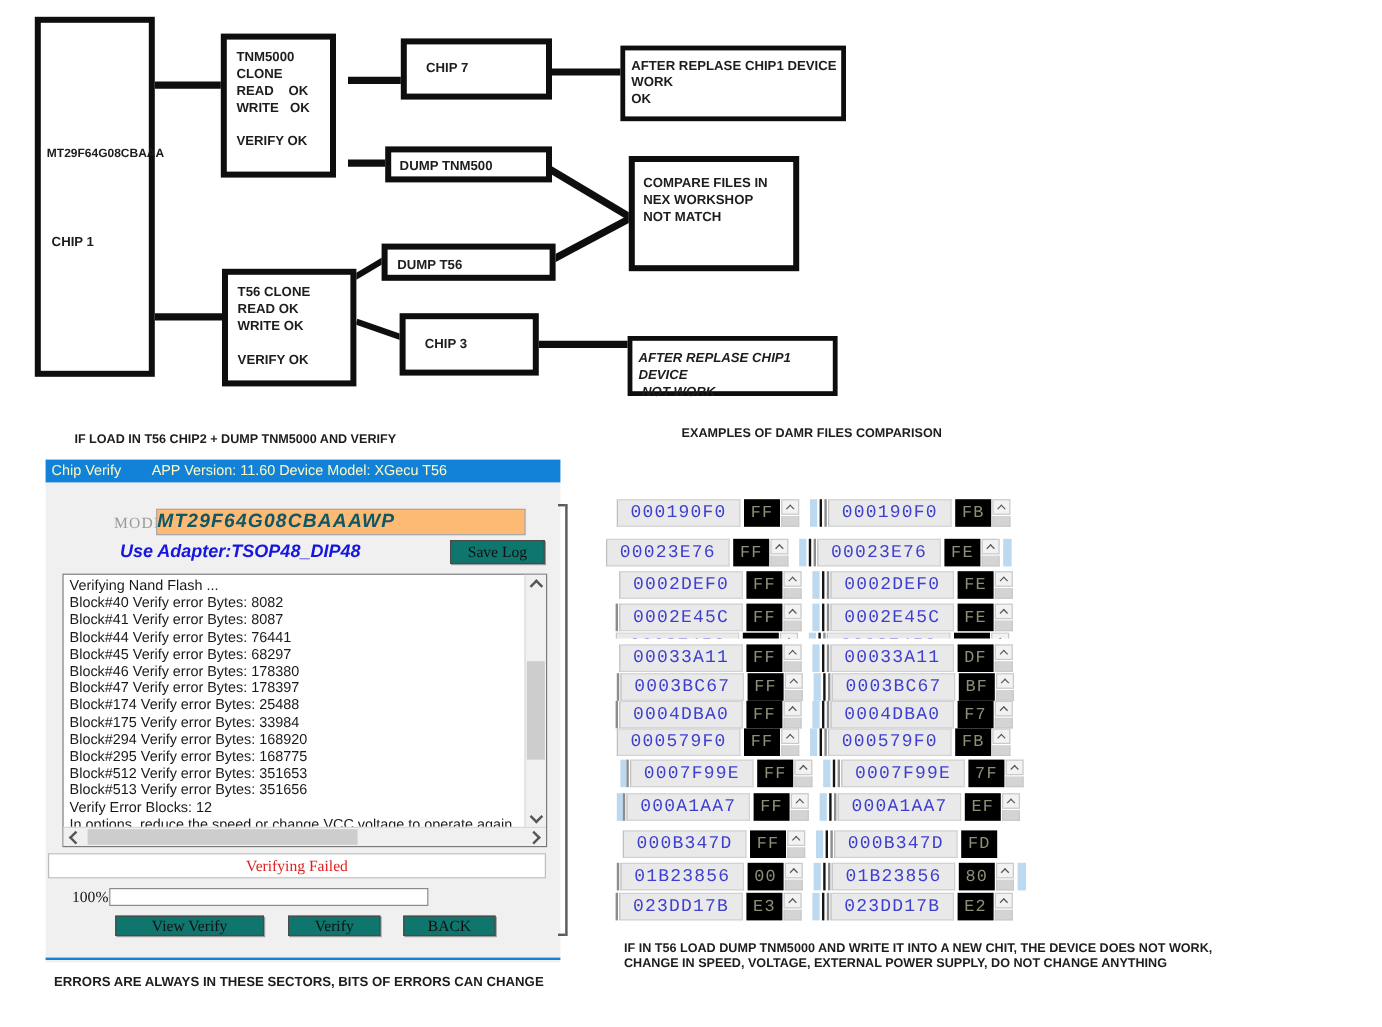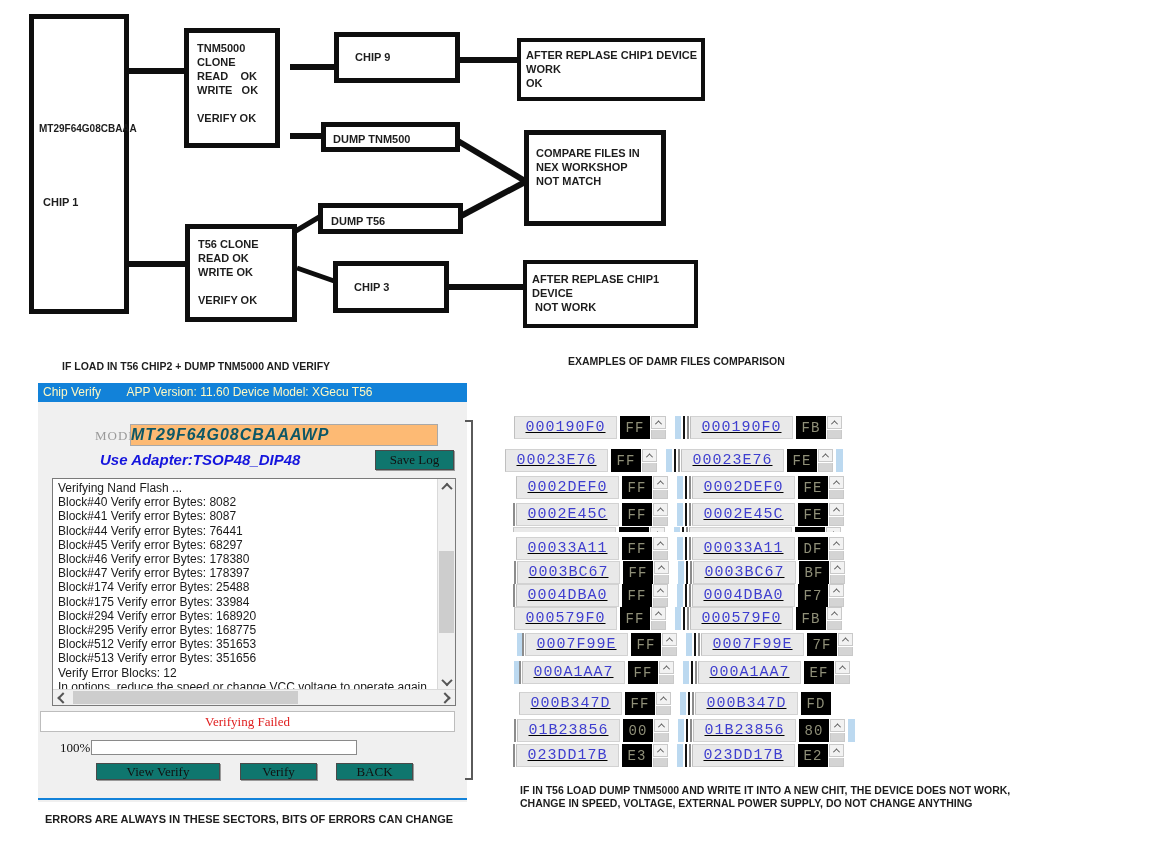--- a/index.html
+++ b/index.html
@@ -55,21 +55,21 @@
   .btn.va{position:absolute;left:58px;width:124px;height:17px;}
   .btn.vf{position:absolute;left:202px;width:77px;height:17px;}
   .btn.bk{position:absolute;left:298px;width:77px;height:17px;}
   .blueline{position:absolute;left:0;bottom:2px;width:100%;height:2px;background:var(--titlebar);}
   .bracket{position:absolute;left:465px;top:420px;width:6px;height:360px;border-right:2px solid #5a5a5a;}
   .bracket:before,.bracket:after{content:"";position:absolute;right:0;width:6px;height:2px;background:#5a5a5a;}
   .bracket:before{top:0;} .bracket:after{bottom:0;}
   
   #hex-panel{position:absolute;left:505px;top:416px;width:350px;}
   .hexrow-wrap{overflow:visible;}
-  .hexrow{display:flex;align-items:stretch;height:23px;text-decoration:underline;}
+  .hexrow{display:flex;align-items:stretch;height:23px;}
   .addrbox{width:103px;background:#e9e9e9;border:1px solid #d2d2d2;border-left-color:#bfbfbf;box-sizing:border-box;
            color:var(--hex_addr_blue);font:15px "Liberation Mono",monospace;letter-spacing:1px;
            display:flex;align-items:center;justify-content:center;}
   .valbox{width:30px;margin-left:3px;background:#000000;color:var(--hex_value_gray);
           font:14px "Liberation Mono",monospace;letter-spacing:1px;
           display:flex;align-items:center;justify-content:center;}
   .spin{width:15px;margin-left:1px;display:flex;flex-direction:column;}
   .spintop{height:13px;background:#f2f2f2;border:1px solid #c9c9c9;box-sizing:border-box;
            display:flex;align-items:center;justify-content:center;}
   .spintop .chev-up{width:4px;height:4px;border-left:1.5px solid #555;border-top:1.5px solid #555;transform:rotate(45deg) translate(1px,1px);}
@@ -104,35 +104,35 @@
 
   <div class="box" style="left:29px;top:14px;width:100px;height:300px;">
     <div class="c1model">MT29F64G08CBAAA</div>
     <div class="c1label">CHIP 1</div>
   </div>
   <div class="box" style="left:184px;top:28px;width:96px;height:120px;padding:8px 0 0 8px;">TNM5000 CLONE
 READ    OK
 WRITE   OK
 
 VERIFY OK</div>
-  <div class="box" style="left:334px;top:32px;width:126px;height:51px;padding:13px 0 0 16px;">CHIP 9</div>
+  <div class="box" style="left:334px;top:32px;width:126px;height:51px;padding:13px 0 0 16px;">CHIP 7</div>
   <div class="box b4" style="left:517px;top:38px;width:188px;height:63px;padding:6px 0 0 5px;">AFTER REPLASE CHIP1 DEVICE WORK
 OK</div>
   <div class="box" style="left:321px;top:122px;width:139px;height:30px;padding:5px 0 0 7px;">DUMP TNM500</div>
   <div class="box" style="left:524px;top:130px;width:142px;height:96px;padding:11px 0 0 7px;">COMPARE FILES IN
 NEX WORKSHOP
 NOT MATCH</div>
   <div class="box" style="left:318px;top:203px;width:145px;height:31px;padding:6px 0 0 8px;">DUMP T56</div>
   <div class="box" style="left:185px;top:224px;width:112px;height:98px;padding:8px 0 0 8px;">T56 CLONE
 READ OK
 WRITE OK
 
 VERIFY OK</div>
   <div class="box" style="left:333px;top:261px;width:116px;height:52px;padding:14px 0 0 16px;">CHIP 3</div>
-  <div class="box b4" style="left:523px;top:260px;width:175px;height:68px;padding:8px 0 0 5px;">AFTER REPLASE CHIP1 DEVICE
+  <div class="box b4" style="left:523px;top:280px;width:175px;height:50px;padding:8px 0 0 5px;font-style:italic;">AFTER REPLASE CHIP1 DEVICE
  NOT WORK</div>
 
   <div class="caption" style="left:62px;top:360px;">IF LOAD IN T56 CHIP2 + DUMP TNM5000 AND VERIFY</div>
   <div class="caption" style="left:568px;top:355px;">EXAMPLES OF DAMR FILES COMPARISON</div>
 
   <div class="dialog">
     <div class="titlebar">
       <span>Chip Verify</span>
       <span class="titleinfo">APP Version: 11.60 Device Model: XGecu T56</span>
     </div>

